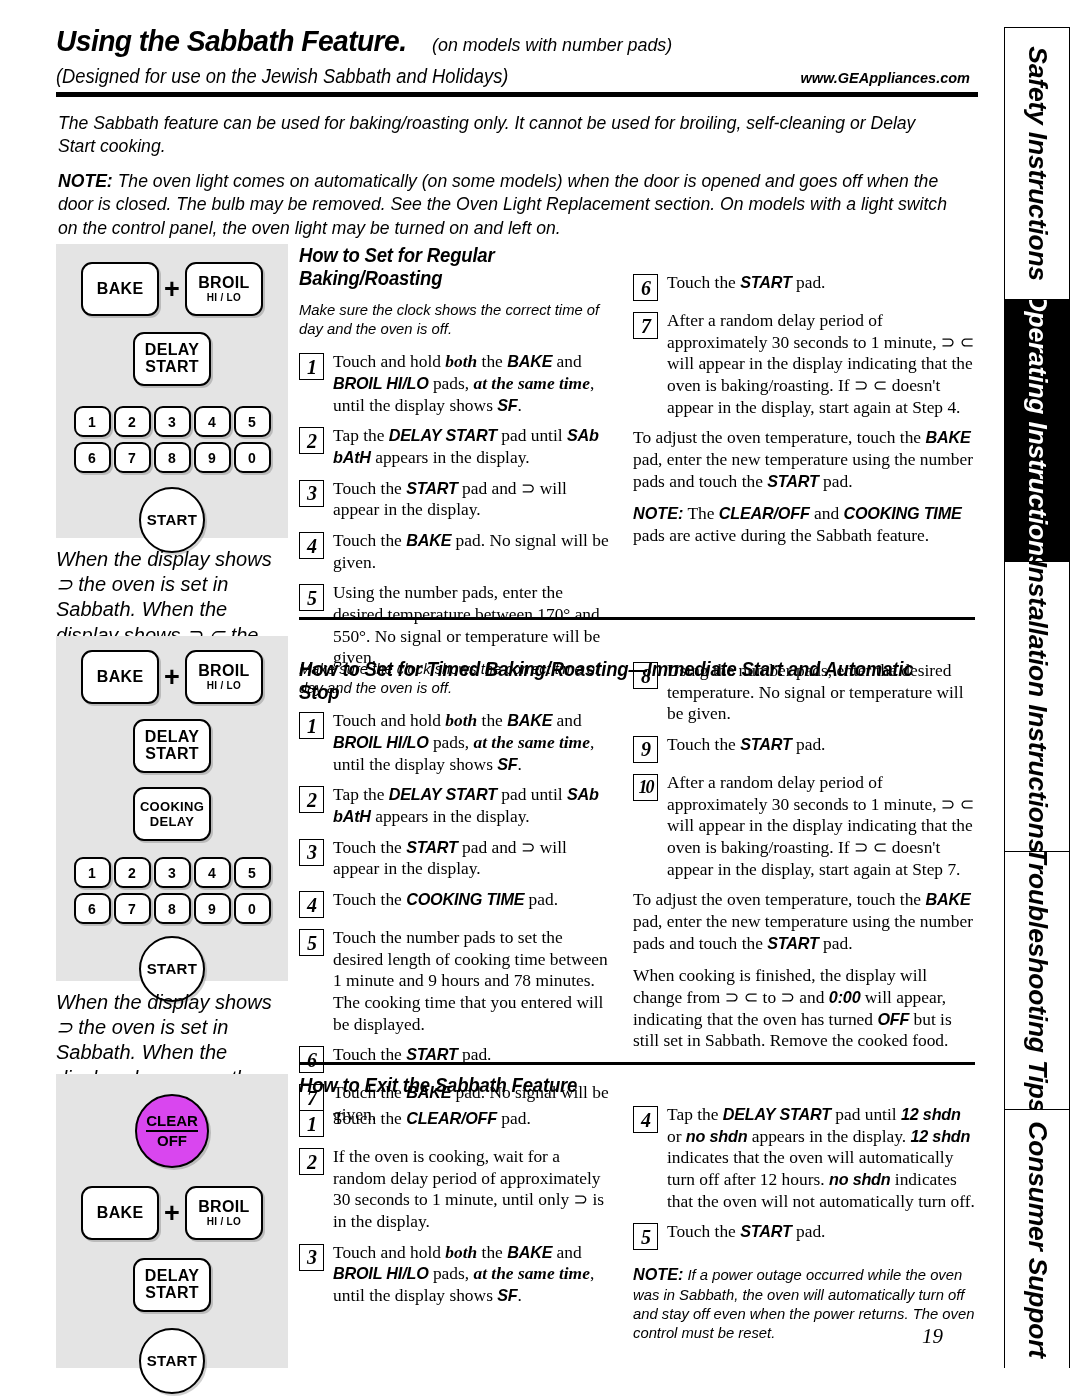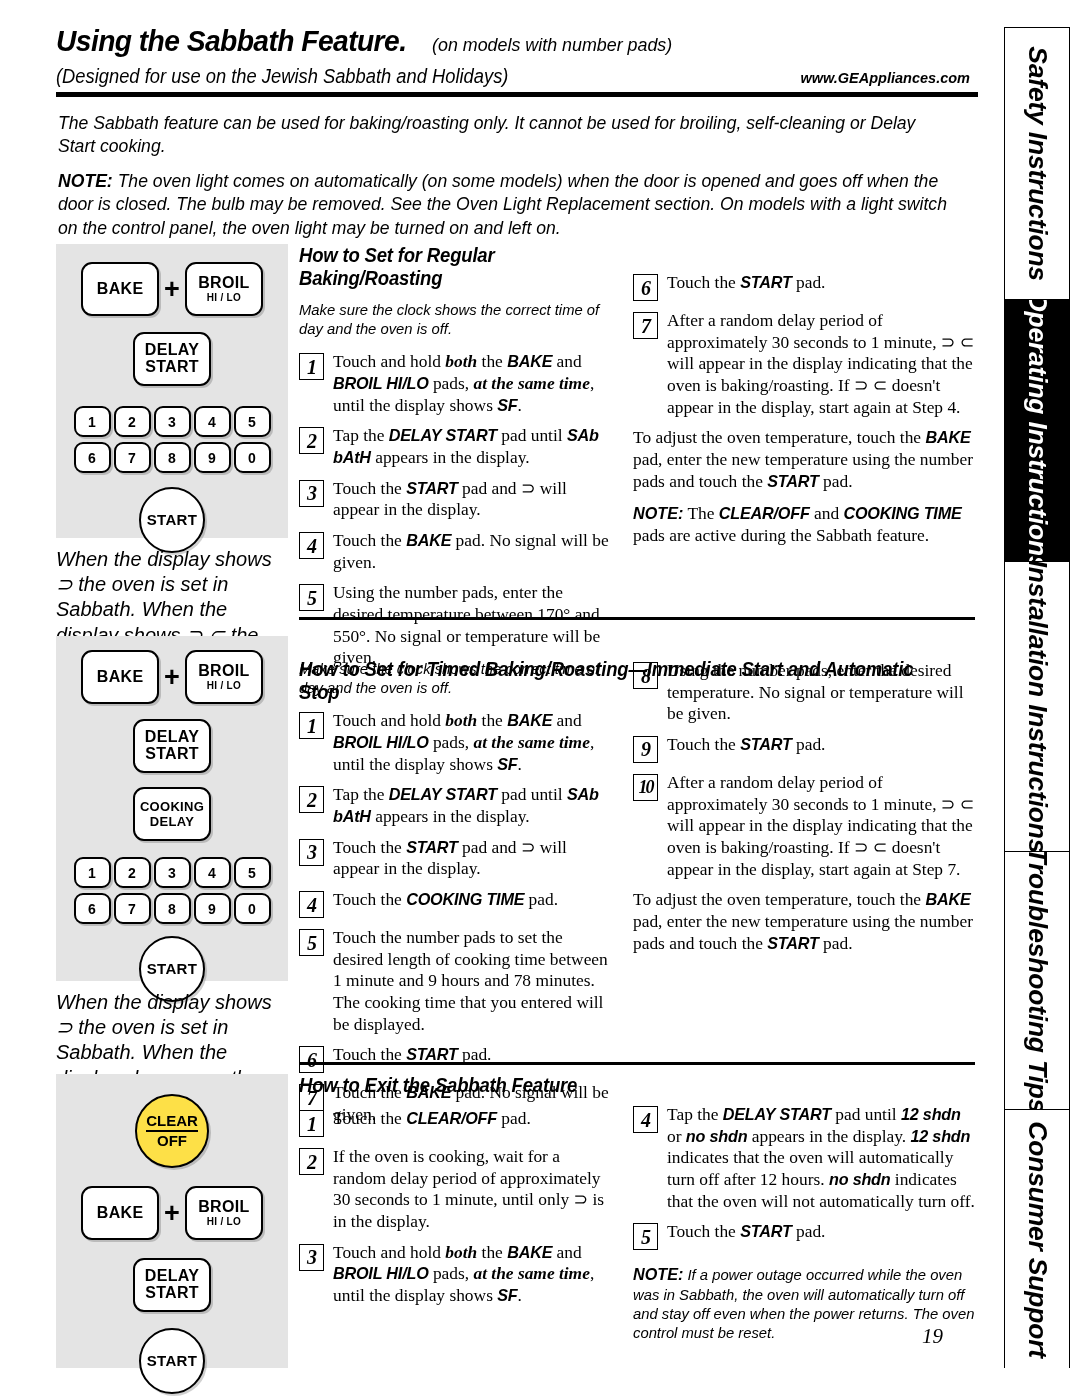--- a/index.html
+++ b/index.html
@@ -88,21 +88,21 @@
   .key.two{width:74px;height:50px;}
   .key.round{border-radius:50%;width:62px;height:62px;box-shadow:2px 2px 0 rgba(0,0,0,0.18);}
   .key.round .k1{font-size:15px;}
   .plus{font-family:"Liberation Sans",sans-serif;font-weight:bold;font-size:27px;
         margin:0 5px;line-height:1;}
   .numrow{display:flex;justify-content:center;}
   .numkey{width:33px;height:27px;background:#fff;border:2.4px solid #000;border-radius:9px;
           display:flex;align-items:center;justify-content:center;margin:0 1.5px;
           font-family:"Liberation Sans",sans-serif;font-weight:bold;font-size:14px;
           box-shadow:2px 2px 0 rgba(0,0,0,0.18);}
-  .clearoff{width:70px;height:70px;border-radius:50%;background:#fde047;border:2.6px solid #000;
+  .clearoff{width:70px;height:70px;border-radius:50%;background:#d946ef;border:2.6px solid #000;
             display:flex;flex-direction:column;align-items:center;justify-content:center;
             font-family:"Liberation Sans",sans-serif;font-weight:bold;font-size:15px;
             box-shadow:2px 2px 0 rgba(0,0,0,0.18);}
   .clearoff .top{border-bottom:2px solid #000;padding-bottom:1px;line-height:1.05;}
   .clearoff .bot{line-height:1.05;padding-top:1px;}
   .pnl-caption{font-family:Liberation Sans, sans-serif;font-style:italic;font-size:20px;
                line-height:1.26;margin-top:9px;}
 
   #pageno{position:absolute;left:922px;top:1324px;font-family:"Liberation Serif",serif;
           font-size:21px;font-style:italic;}
@@ -308,20 +308,21 @@
       <div class="step">
           <span class="step-num">9</span>
           <span class="step-body">Touch the <b class="pad">START</b> pad.</span>
         </div>
       <div class="step">
           <span class="step-num wide">10</span>
           <span class="step-body">After a random delay period of approximately 30 seconds to 1 minute, ⊃ ⊂ will appear in the display indicating that the oven is baking/roasting. If ⊃ ⊂ doesn't appear in the display, start again at Step 7.</span>
         </div>
     </div>
     <p class="para">To adjust the oven temperature, touch the <b class="pad">BAKE</b> pad, enter the new temperature using the number pads and touch the <b class="pad">START</b> pad.</p>
+    <p class="para">When cooking is finished, the display will change from ⊃ ⊂ to ⊃ and <b class="pad">0:00</b> will appear, indicating that the oven has turned <b class="pad">OFF</b> but is still set in Sabbath. Remove the cooked food.</p>
   </div>
 
   <div class="sec-rule" style="left:299px;top:1062px;width:676px;"></div>
 
   <div class="section" style="left:56px;top:1074px;width:232px;">
     <div class="panel" style="width:232px;height:294px;padding-top:20px;">
       <div class="pnl-row">
         <div class="clearoff">
             <span class="top">CLEAR</span>
             <span class="bot">OFF</span>

